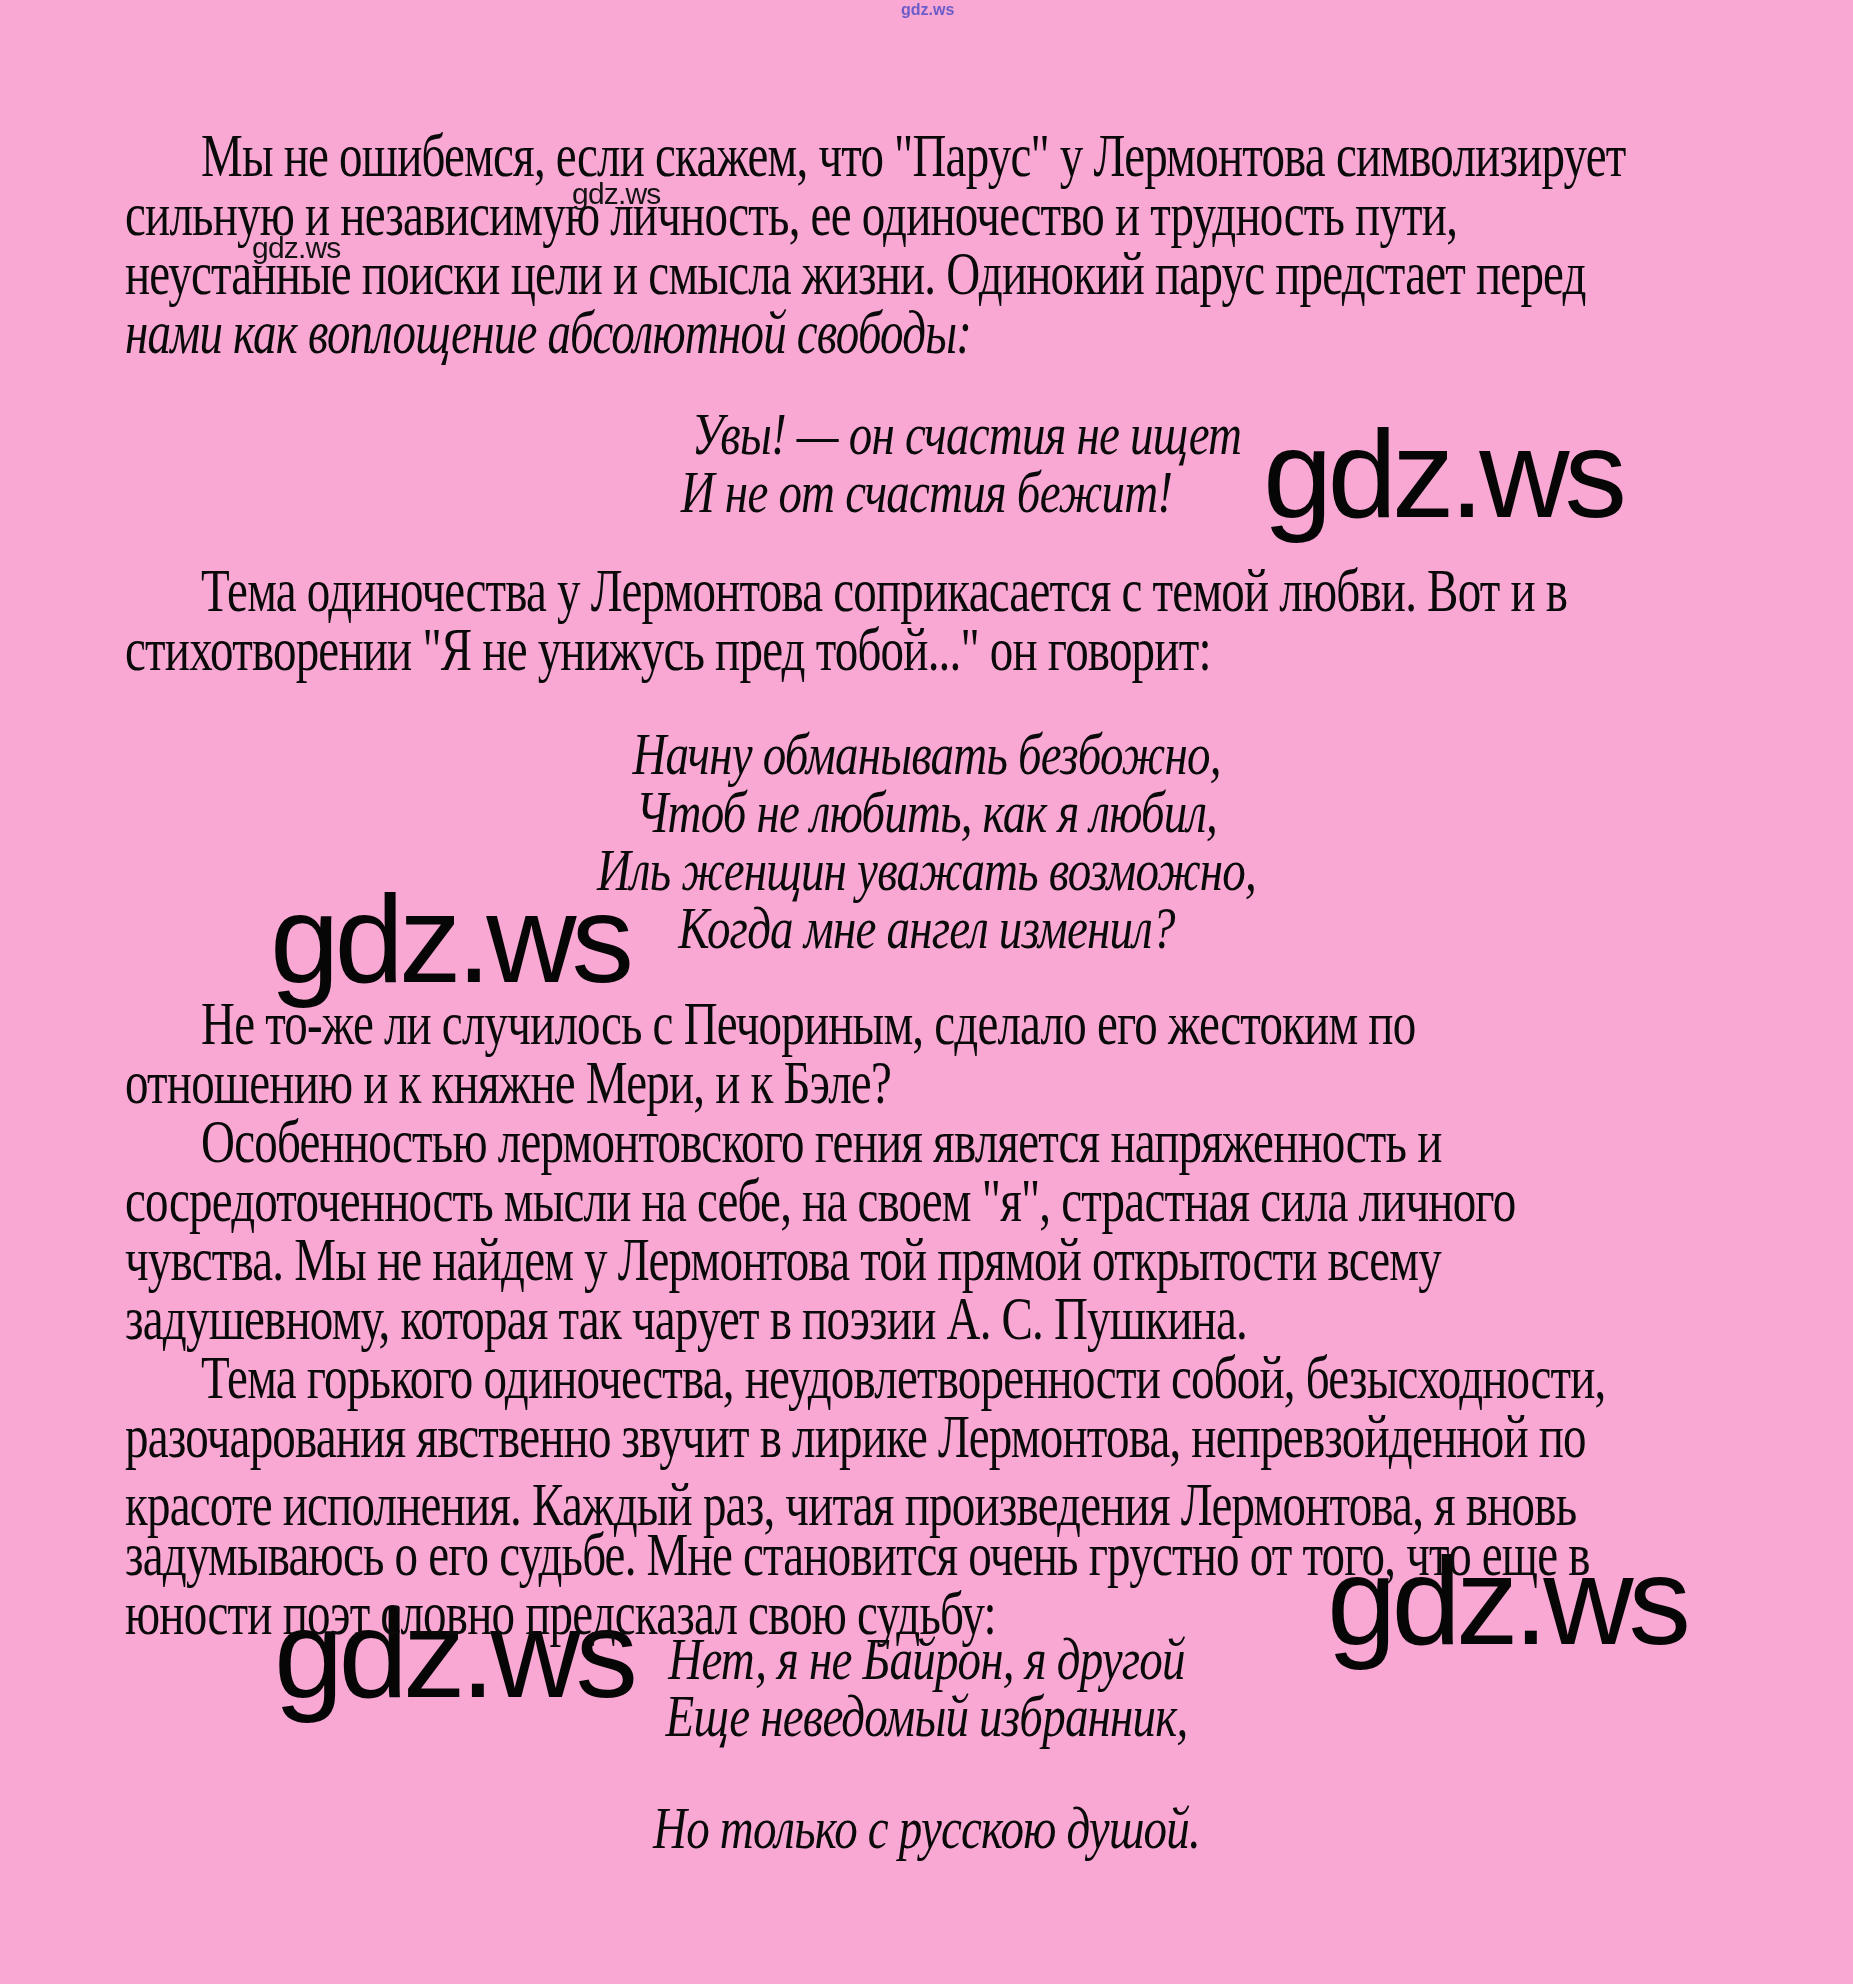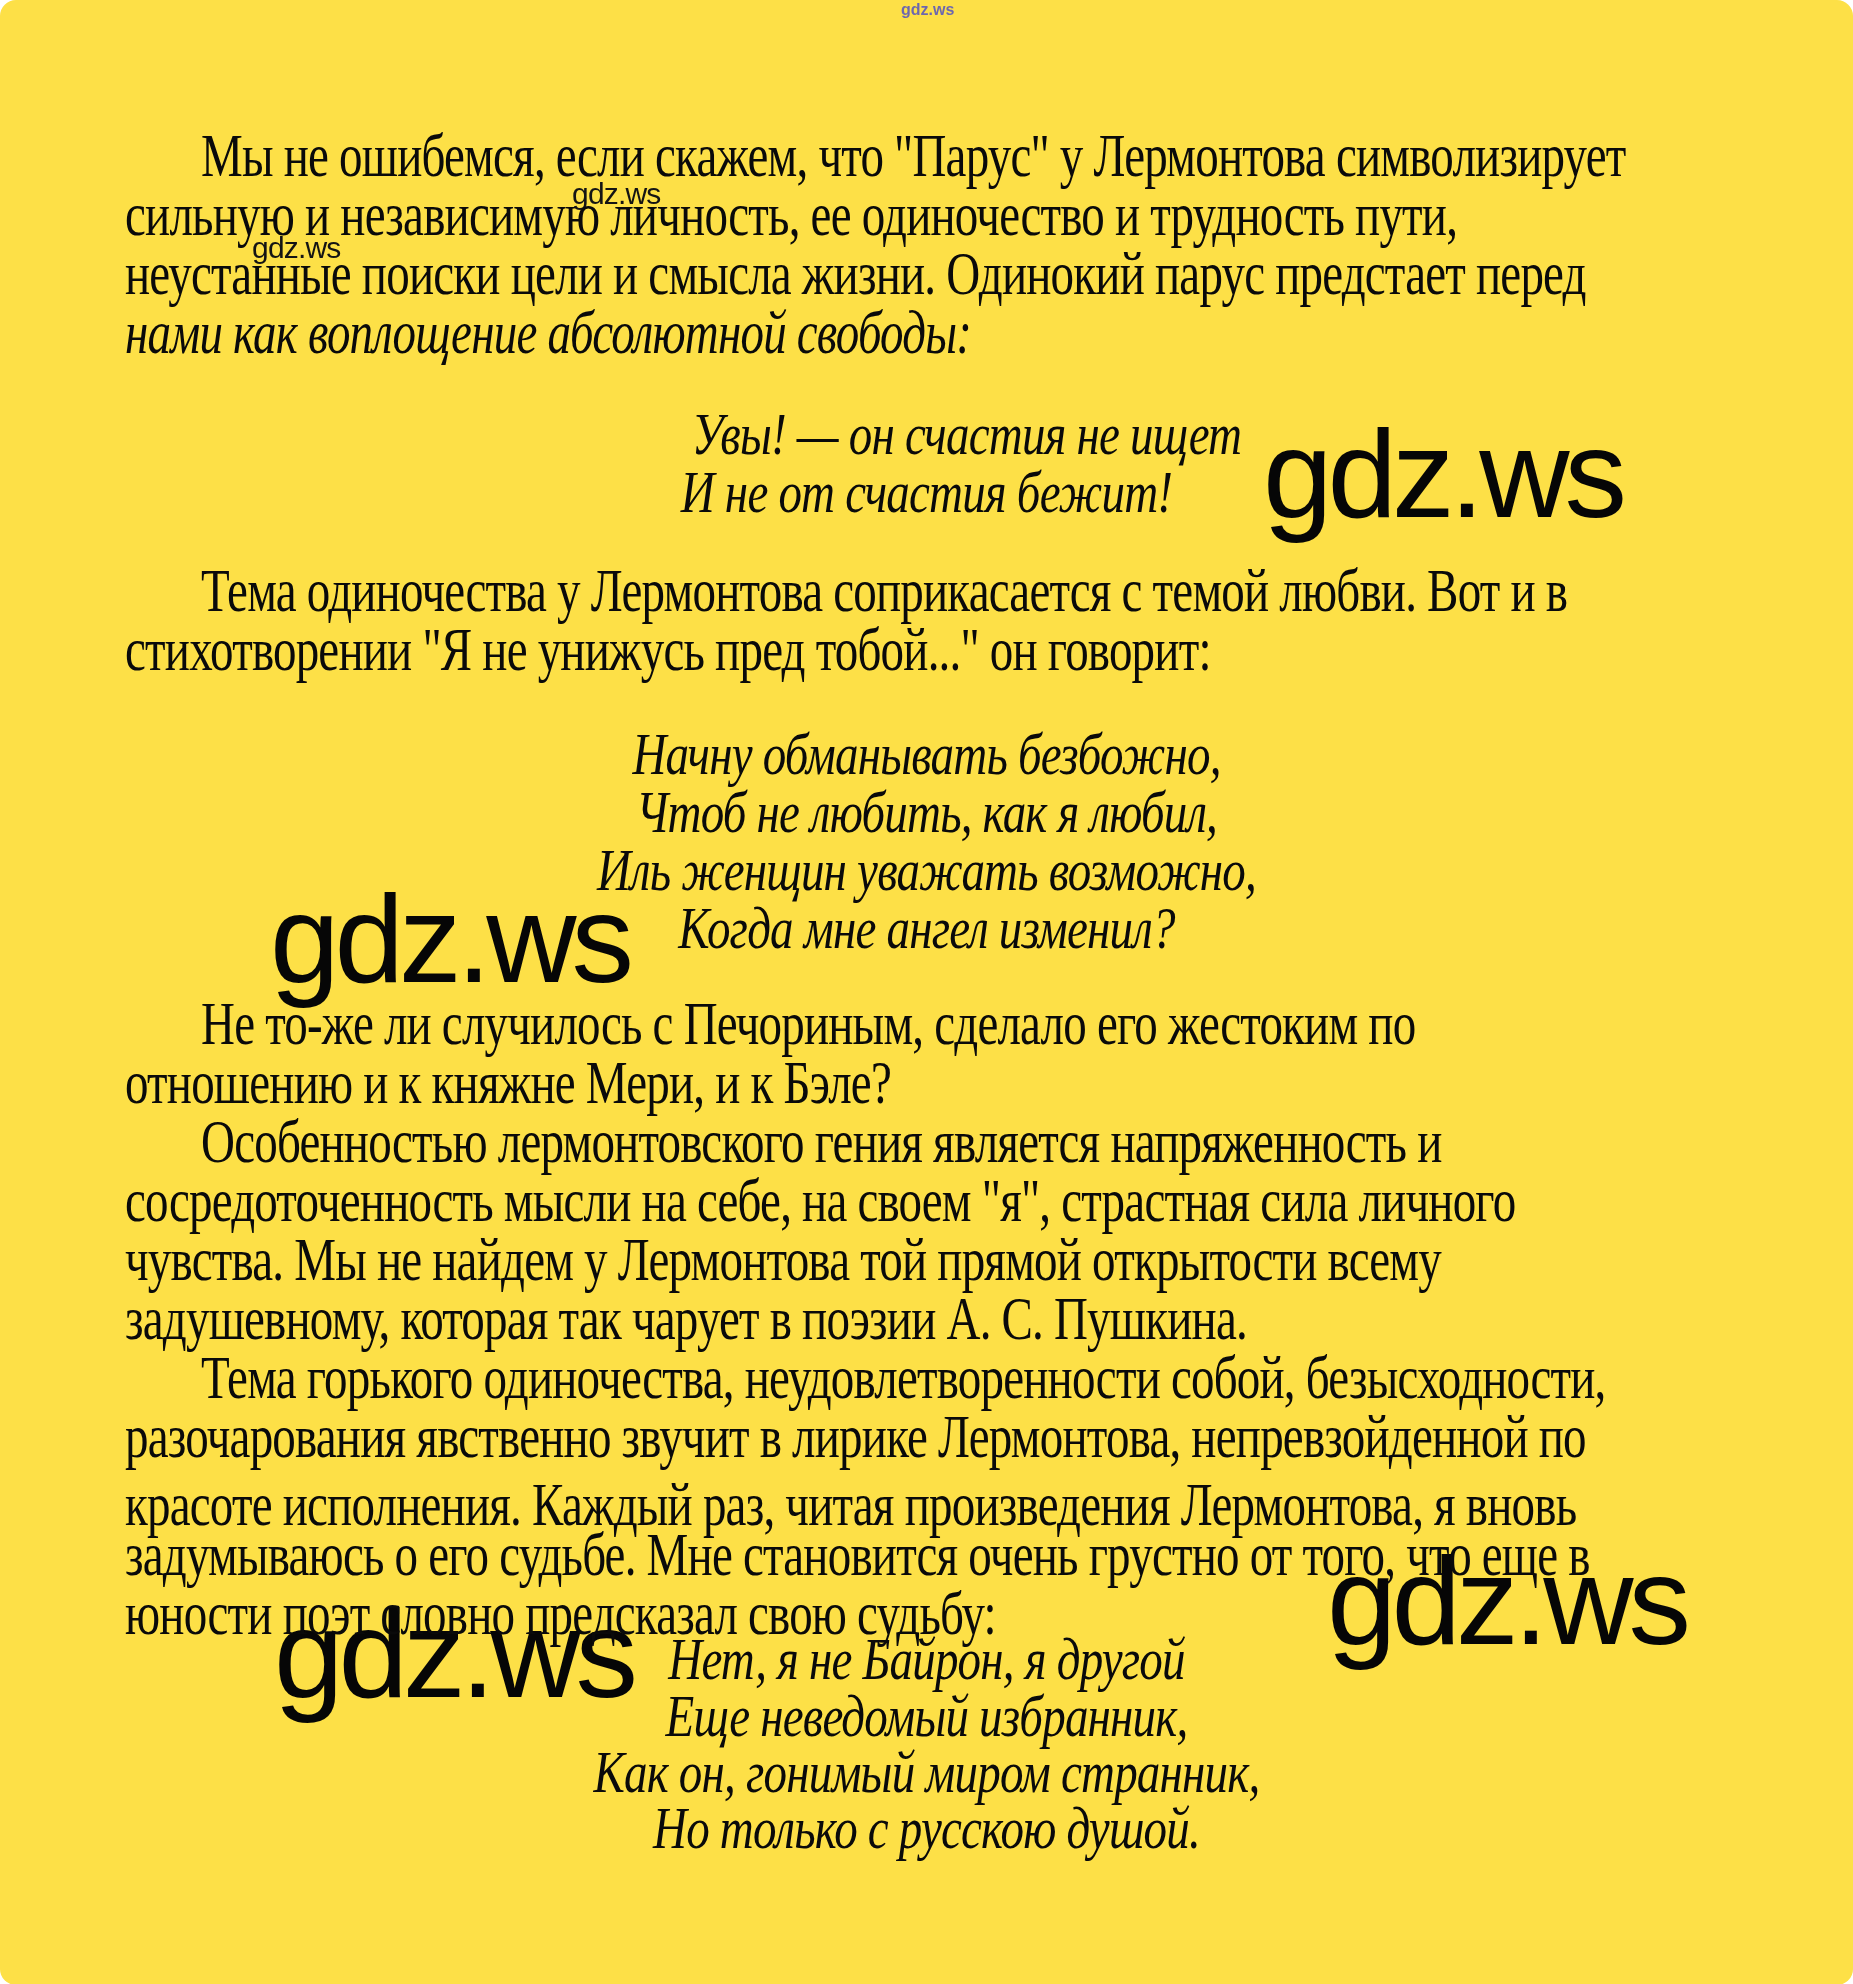--- a/index.html
+++ b/index.html
@@ -1,23 +1,22 @@
 <!DOCTYPE html>
 <html style="font-size:13.3px"><head>
 <meta charset="utf-8">
 <style>
   html,body{margin:0;padding:0;background:#fff;}
   .page{
     position:relative;
     width:1853px;height:1985px;
-    background:#fde047;
+    background:#f9a8d4;
     overflow:hidden;
     font-family:"Liberation Serif","DejaVu Serif",serif;
     color:#0a0a0a;
-    border-radius:16px;
   }
   
   .bl{
     position:absolute;left:125px;height:59px;
     white-space:nowrap;font-size:47px;letter-spacing:-0.8px;line-height:59px;
   }
   .bl .t{display:inline-block;transform:scaleY(1.30);transform-origin:50% 76%;}
   .indent{padding-left:76px;}
   
   .vl{
@@ -77,17 +76,16 @@
   <div class="bl" style="top:1235px;"><span class="t">чувства. Мы не найдем у Лермонтова той прямой открытости всему</span></div>
   <div class="bl" style="top:1294px;"><span class="t">задушевному, которая так чарует в поэзии А. С. Пушкина.</span></div>
   <div class="bl indent" style="top:1353px;"><span class="t">Тема горького одиночества, неудовлетворенности собой, безысходности,</span></div>
   <div class="bl" style="top:1412px;"><span class="t">разочарования явственно звучит в лирике Лермонтова, непревзойденной по</span></div>
   <div class="bl" style="top:1480px;"><span class="t">красоте исполнения. Каждый раз, читая произведения Лермонтова, я вновь</span></div>
   <div class="bl" style="top:1530px;"><span class="t">задумываюсь о его судьбе. Мне становится очень грустно от того, что еще в</span></div>
   <div class="bl" style="top:1589px;"><span class="t">юности поэт словно предсказал свою судьбу:</span></div>
 
   <div class="vl" style="top:1634px;"><span class="t">Нет, я не Байрон, я другой</span></div>
   <div class="vl" style="top:1691px;"><span class="t">Еще неведомый избранник,</span></div>
-  <div class="vl" style="top:1747px;"><span class="t">Как он, гонимый миром странник,</span></div>
   <div class="vl" style="top:1803px;"><span class="t">Но только с русскою душой.</span></div>
 
 </div>
 
 
 </body></html>

